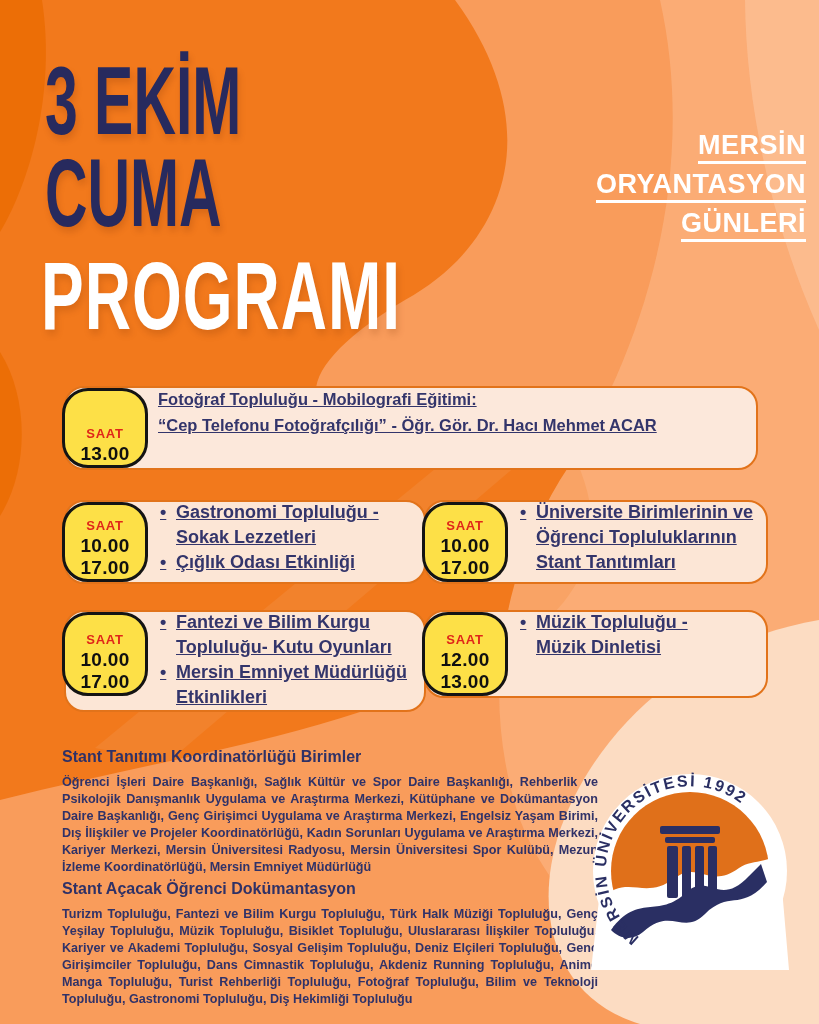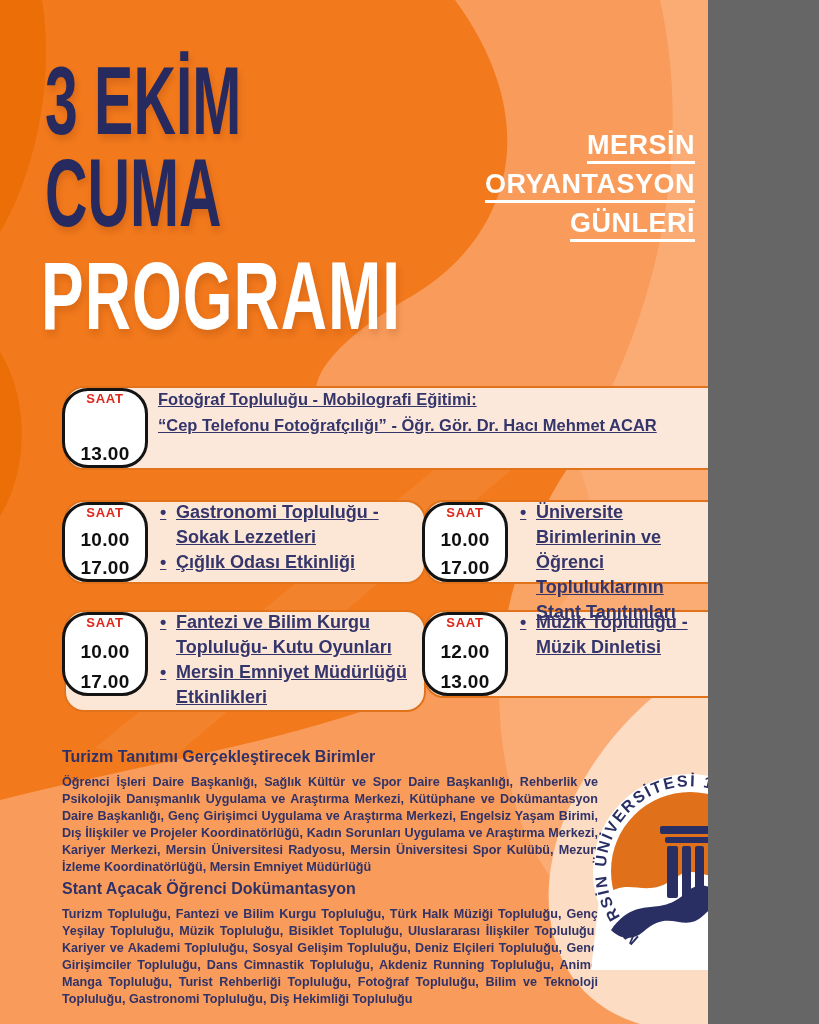--- a/index.html
+++ b/index.html
@@ -1,17 +1,17 @@
 <!DOCTYPE html>
 <html><head>
 <meta charset="utf-8">
 <style>
   html,body{margin:0;padding:0;background:#666;}
   .poster{
-    position:relative;width:708px;height:1024px;overflow:hidden;
+    position:relative;width:819px;height:1024px;overflow:hidden;
     font-family:"Liberation Sans",sans-serif;
     background:#F2791C;
   }
   .bg{position:absolute;left:0;top:0;width:819px;height:1024px;z-index:0;}
 
   
   .big-line{
     position:absolute;left:45px;
     font-weight:bold;font-size:64px;line-height:64px;letter-spacing:0px;
     color:#272A5E;transform-origin:left top;white-space:nowrap;
@@ -35,23 +35,23 @@
     position:absolute;background:#FCE6D6;border:2px solid #E2731A;border-radius:20px;
     box-sizing:border-box;z-index:1;
   }
   .c1{left:64px;top:386px;width:694px;height:84px;background:#FCE8DB;}
   .c2{left:64px;top:500px;width:362px;height:84px;}
   .c3{left:424px;top:500px;width:344px;height:84px;}
   .c4{left:64px;top:610px;width:362px;height:102px;}
   .c5{left:424px;top:610px;width:344px;height:88px;}
 
   .badge{
-    position:absolute;width:86px;background:#ffffff;border:3px solid #141414;
+    position:absolute;width:86px;background:#fde047;border:3px solid #141414;
     border-radius:26px;box-sizing:border-box;z-index:3;
-    display:flex;flex-direction:column;align-items:center;justify-content:space-between;
+    display:flex;flex-direction:column;align-items:center;justify-content:flex-end;
   }
   .b1{left:62px;top:388px;height:80px;}
   .b2{left:62px;top:502px;height:80px;}
   .b3{left:422px;top:502px;height:80px;}
   .b4{left:62px;top:612px;height:84px;}
   .b5{left:422px;top:612px;height:84px;}
   .saat{color:#E02519;font-weight:bold;font-size:13px;letter-spacing:.8px;margin-bottom:2px;}
   .time{color:#101010;font-weight:bold;font-size:19px;line-height:22px;letter-spacing:.3px;}
 
   .content{
@@ -183,21 +183,21 @@
     <div class="time">13.00</div>
   </div>
   <div class="content k5">
     <div class="item">
       <span class="bullet">•</span>
       <span class="itext">Müzik Topluluğu -
 Müzik Dinletisi</span>
     </div>
   </div>
 
-  <div class="sec-h h1">Turizm Tanıtımı Gerçekleştirecek Birimler</div>
+  <div class="sec-h h1">Stant Tanıtımı Koordinatörlüğü Birimler</div>
   <div class="sec-p p1">Öğrenci İşleri Daire Başkanlığı, Sağlık Kültür ve Spor Daire Başkanlığı, Rehberlik ve Psikolojik Danışmanlık Uygulama ve Araştırma Merkezi, Kütüphane ve Dokümantasyon Daire Başkanlığı, Genç Girişimci Uygulama ve Araştırma Merkezi, Engelsiz Yaşam Birimi, Dış İlişkiler ve Projeler Koordinatörlüğü, Kadın Sorunları Uygulama ve Araştırma Merkezi, Kariyer Merkezi, Mersin Üniversitesi Radyosu, Mersin Üniversitesi Spor Kulübü, Mezun İzleme Koordinatörlüğü, Mersin Emniyet Müdürlüğü</div>
   <div class="sec-h h2">Stant Açacak Öğrenci Dokümantasyon</div>
   <div class="sec-p p2">Turizm Topluluğu, Fantezi ve Bilim Kurgu Topluluğu, Türk Halk Müziği Topluluğu, Genç Yeşilay Topluluğu, Müzik Topluluğu, Bisiklet Topluluğu, Uluslararası İlişkiler Topluluğu, Kariyer ve Akademi Topluluğu, Sosyal Gelişim Topluluğu, Deniz Elçileri Topluluğu, Genç Girişimciler Topluluğu, Dans Cimnastik Topluluğu, Akdeniz Running Topluluğu, Anime Manga Topluluğu, Turist Rehberliği Topluluğu, Fotoğraf Topluluğu, Bilim ve Teknoloji Topluluğu, Gastronomi Topluluğu, Diş Hekimliği Topluluğu</div>
 
   <svg class="logo" viewBox="0 0 198 198">
     <circle cx="99" cy="99" r="97" fill="#FFFFFF"></circle>
     <circle cx="99" cy="99" r="79" fill="#E0701A"></circle>
 
     <path d="M8,128 C38,100 52,130 84,106 C108,88 118,118 148,96 C160,88 172,92 188,82
              L198,198 L0,198 Z" fill="#FFFFFF"></path>

